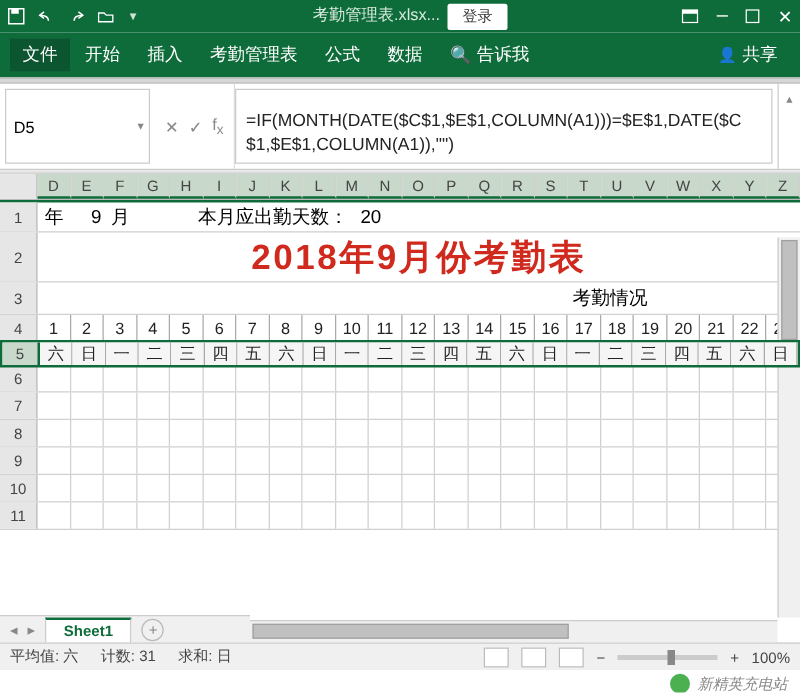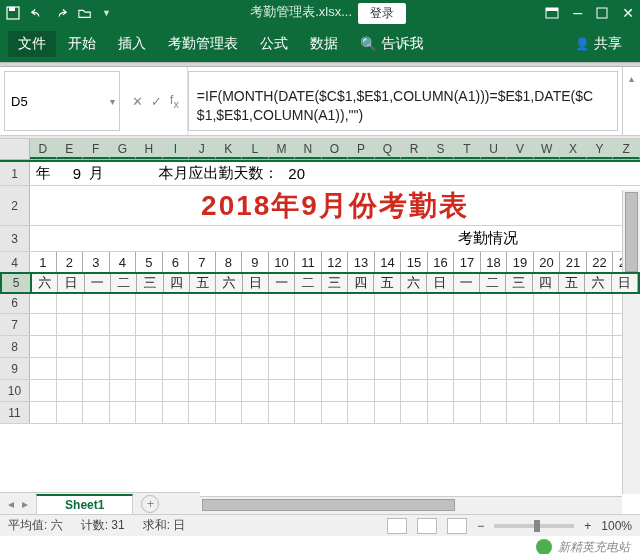--- a/index.html
+++ b/index.html
@@ -44,21 +44,21 @@
   .row5 { border: 2px solid #0e6b3a; margin: -2px 0; position: relative; z-index: 2; }
   .row5 .cell { font-size: 13px; background: #f5f5f5; }
   .row4 .cell, .row5 .cell { border-right: 1px solid #aaa; }
   .green-border-top { border-top: 2px solid #0e6b3a; }
   .scroll-v { position: absolute; right: 0; top: 190px; bottom: 60px; width: 18px; background: #f0f0f0; border-left: 1px solid #ccc; }
   .scroll-thumb-v { background: #c0c0c0; border: 1px solid #a0a0a0; margin: 2px; height: 80px; }
   .scroll-h { position: absolute; left: 200px; right: 18px; bottom: 40px; height: 18px; background: #f0f0f0; border-top: 1px solid #ccc; }
   .scroll-thumb-h { background: #c0c0c0; border: 1px solid #a0a0a0; margin: 2px; width: 60%; height: 12px; }
   .sheet-tabs { position: absolute; left: 0; bottom: 40px; height: 22px; display: flex; align-items: center; font-size: 12px; background: #f0f0f0; width: 200px; border-top: 1px solid #ccc; padding-left: 8px; gap: 8px; color: #888; }
   .sheet-tabs .navbtn { cursor:pointer; }
-  .sheet-tab { background: #fff; border: 1px solid #ccc; border-bottom: none; padding: 2px 28px; color: #0e6b3a; font-weight: bold; border-top: 2px solid #0e6b3a; }
+  .sheet-tab { background: #fff; border: 1px solid #ccc; border-bottom: none; padding: 2px 14px; color: #0e6b3a; font-weight: bold; border-top: 2px solid #0e6b3a; }
   .addsheet { width: 18px; height: 18px; border: 1px solid #bbb; border-radius: 50%; display: flex; align-items: center; justify-content: center; color: #888; }
   .statusbar { position: absolute; left: 0; right: 0; bottom: 18px; height: 22px; background: #f0f0f0; border-top: 1px solid #ccc; display: flex; align-items: center; font-size: 12px; padding: 0 8px; color: #444; gap: 18px; }
   .statusbar .right { margin-left: auto; display: flex; align-items: center; gap: 10px; }
   .viewbtn { width: 20px; height: 16px; border: 1px solid #bbb; background: #fff; }
   .zoom-slider { width: 80px; height: 4px; background: #ccc; position: relative; }
   .zoom-slider::after { content: ""; position: absolute; left: 50%; top: -4px; width: 6px; height: 12px; background: #888; }
   .watermark { position: absolute; right: 10px; bottom: 0; height: 14px; display: flex; align-items: center; gap: 6px; font-size: 12px; color: #888; font-style: italic; }
   .wm-ico { width: 16px; height: 16px; border-radius: 50%; background: #4caf50; display: inline-block; }
   svg { display: block; }
 </style>

